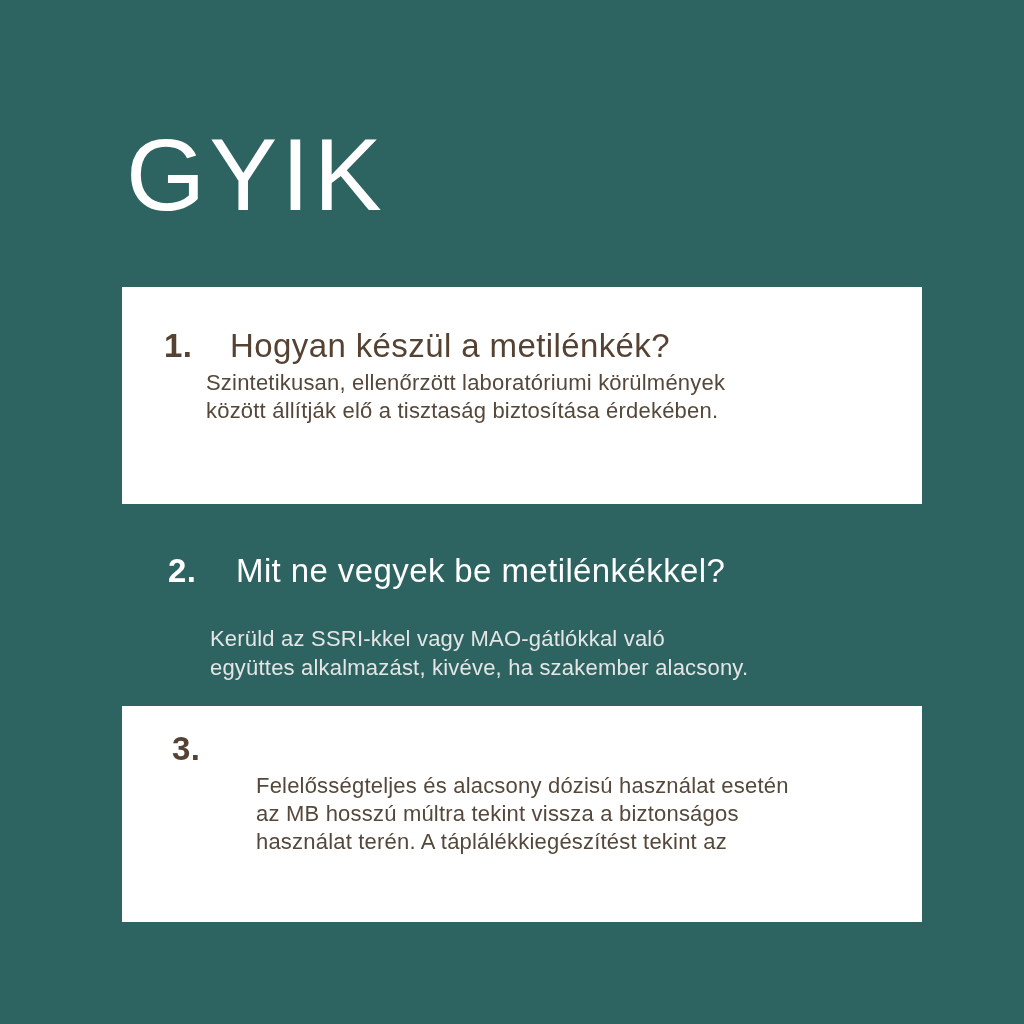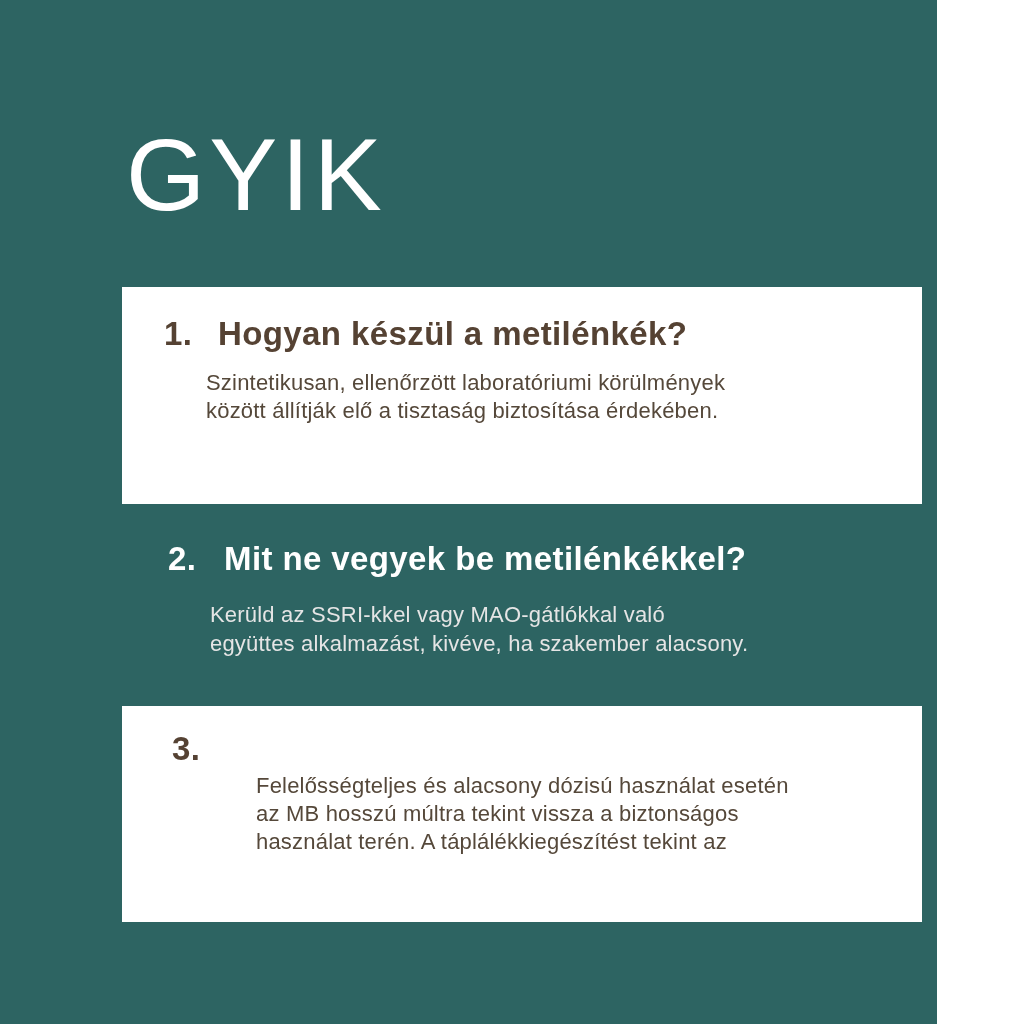--- a/index.html
+++ b/index.html
@@ -1,18 +1,18 @@
 <!DOCTYPE html>
 <html><head>
 <meta charset="utf-8">
 <style>
   html, body { margin: 0; padding: 0; }
   .canvas {
     position: relative;
-    width: 937px;
+    width: 1024px;
     height: 1024px;
     background: #2D6462;
     overflow: hidden;
     font-family: "Liberation Sans", "DejaVu Sans", sans-serif;
   }
 
   
   .page-title {
     position: absolute;
     left: 126px;
@@ -39,21 +39,21 @@
   .q-row {
     display: flex;
     align-items: baseline;
     font-size: 33px;
     font-weight: 700;
     line-height: 1.3;
     letter-spacing: 0.4px;
   }
   .card .q-row { color: #554233; }
   .q-num { flex: 0 0 auto; }
-  .q-text { margin: 0; font-size: inherit; font-weight: bold; }
+  .q-text { margin: 12px; font-size: inherit; font-weight: normal; }
 
   .card-1 .q-row { position: absolute; left: 42px; top: 26px; }
   .card-1 .q-num { width: 54px; }
   .card-3 .q-row { position: absolute; left: 50px; top: 22px; }
   .card-3 .q-num { width: 52px; }
 
   
   .answer {
     font-size: 22px;
     line-height: 28px;

